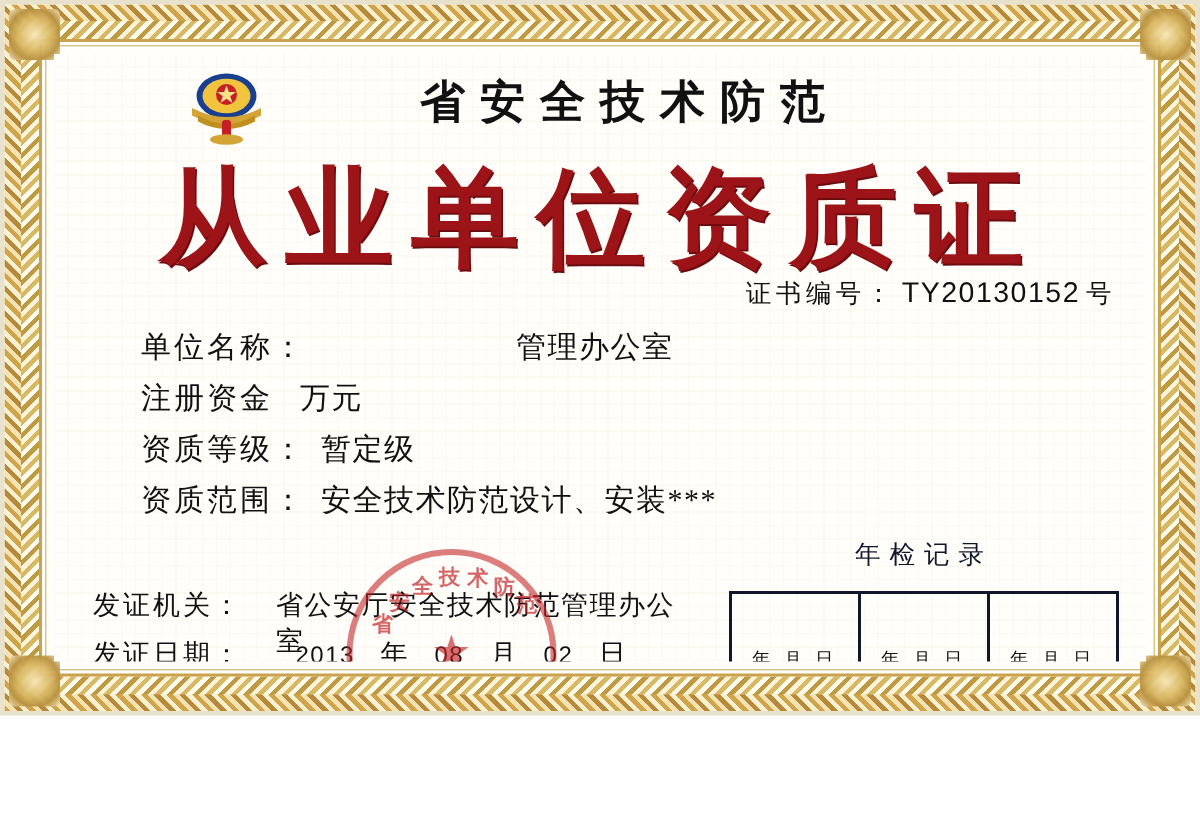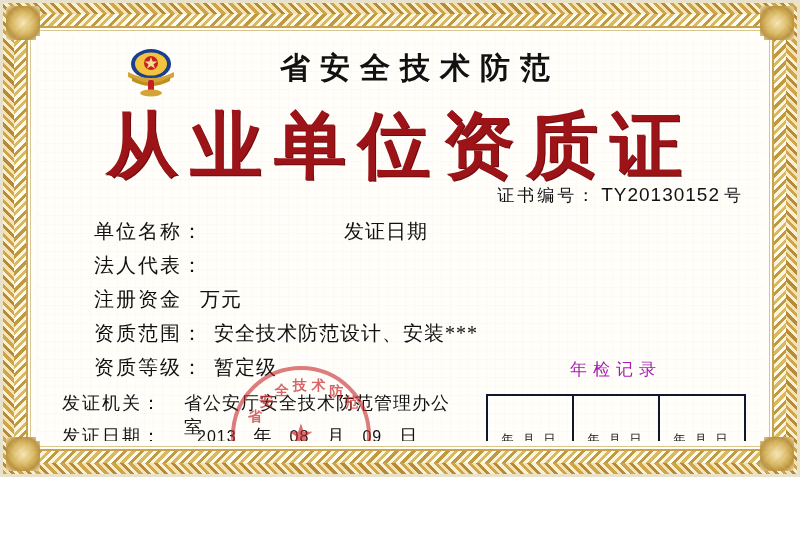--- a/index.html
+++ b/index.html
@@ -209,21 +209,21 @@
   .inspect {
     position: absolute;
     right: 18px;
     top: 322px;
     width: 260px;
   }
   .inspect-title {
     text-align: center;
     font-size: 17px;
     letter-spacing: 6px;
-    color: #a21caf;
+    color: #0f172a;
     margin-bottom: 13px;
   }
   .inspect-table {
     width: 100%;
     border-collapse: collapse;
     table-layout: fixed;
   }
   .inspect-table td {
     border: 2px solid #0f172a;
     height: 52px;
@@ -317,48 +317,44 @@
 
     <div class="title-main">从业单位资质证</div>
 
     <div class="cert-no">
       <span class="label">证书编号：</span><span class="value">TY20130152</span><span class="suffix">号</span>
     </div>
 
     <div class="fields">
       <div class="field name">
         <span class="label">单位名称：</span>
-        <span class="value">发证日期</span>
-      </div>
-      <div class="field">
-        <span class="label">法人代表：</span>
-        <span class="value"></span>
+        <span class="value">管理办公室</span>
       </div>
       <div class="field capital">
         <span class="label">注册资金</span>
         <span class="value">万元</span>
       </div>
       <div class="field">
+        <span class="label">资质等级：</span>
+        <span class="value">暂定级</span>
+      </div>
+      <div class="field">
         <span class="label">资质范围：</span>
         <span class="value">安全技术防范设计、安装***</span>
-      </div>
-      <div class="field">
-        <span class="label">资质等级：</span>
-        <span class="value">暂定级</span>
       </div>
     </div>
 
     <div class="issuer">
       <div class="row">
         <span class="label">发证机关：</span>
         <span class="org">省公安厅安全技术防范管理办公室</span>
       </div>
       <div class="row">
         <span class="label">发证日期：</span>
-        <span class="date-parts"><span class="num">2013</span><span>年</span><span class="num">08</span><span>月</span><span class="num">09</span><span>日</span></span>
+        <span class="date-parts"><span class="num">2013</span><span>年</span><span class="num">08</span><span>月</span><span class="num">02</span><span>日</span></span>
       </div>
     </div>
 
     <div class="inspect">
       <div class="inspect-title">年检记录</div>
       <table class="inspect-table">
         <tbody>
             <tr>
           <td><span>年 月 日</span></td>
           <td><span>年 月 日</span></td>

